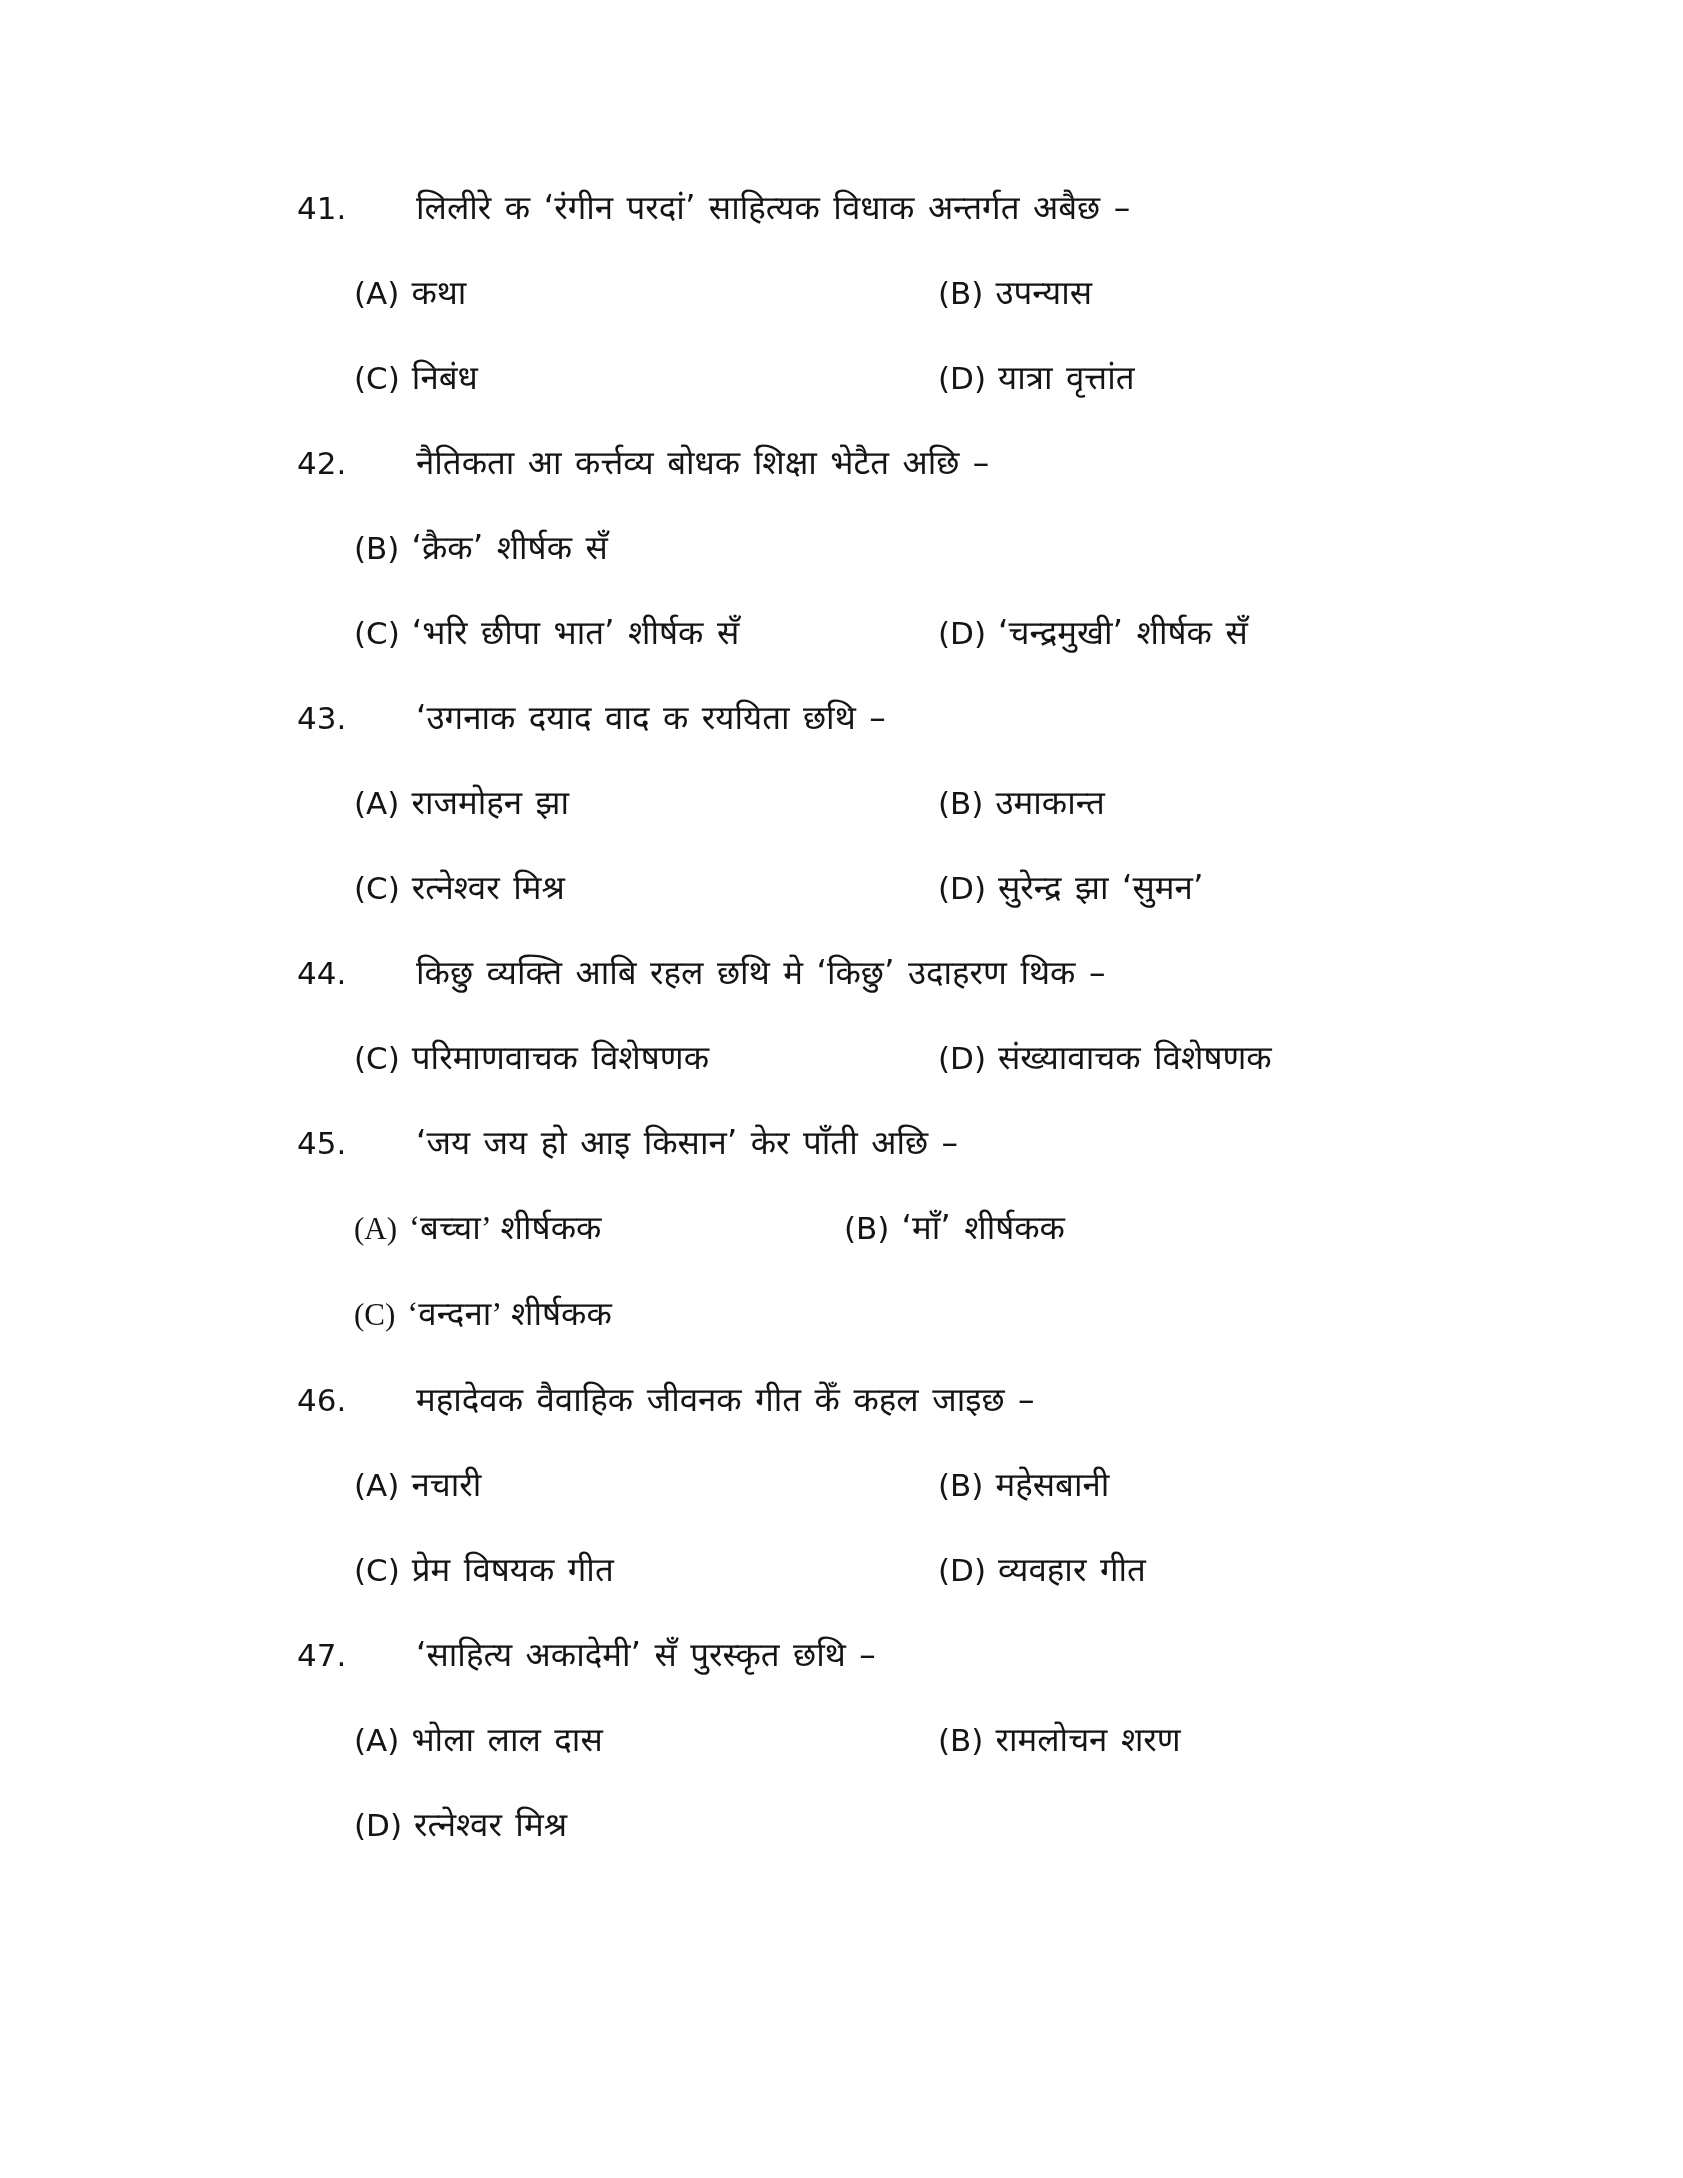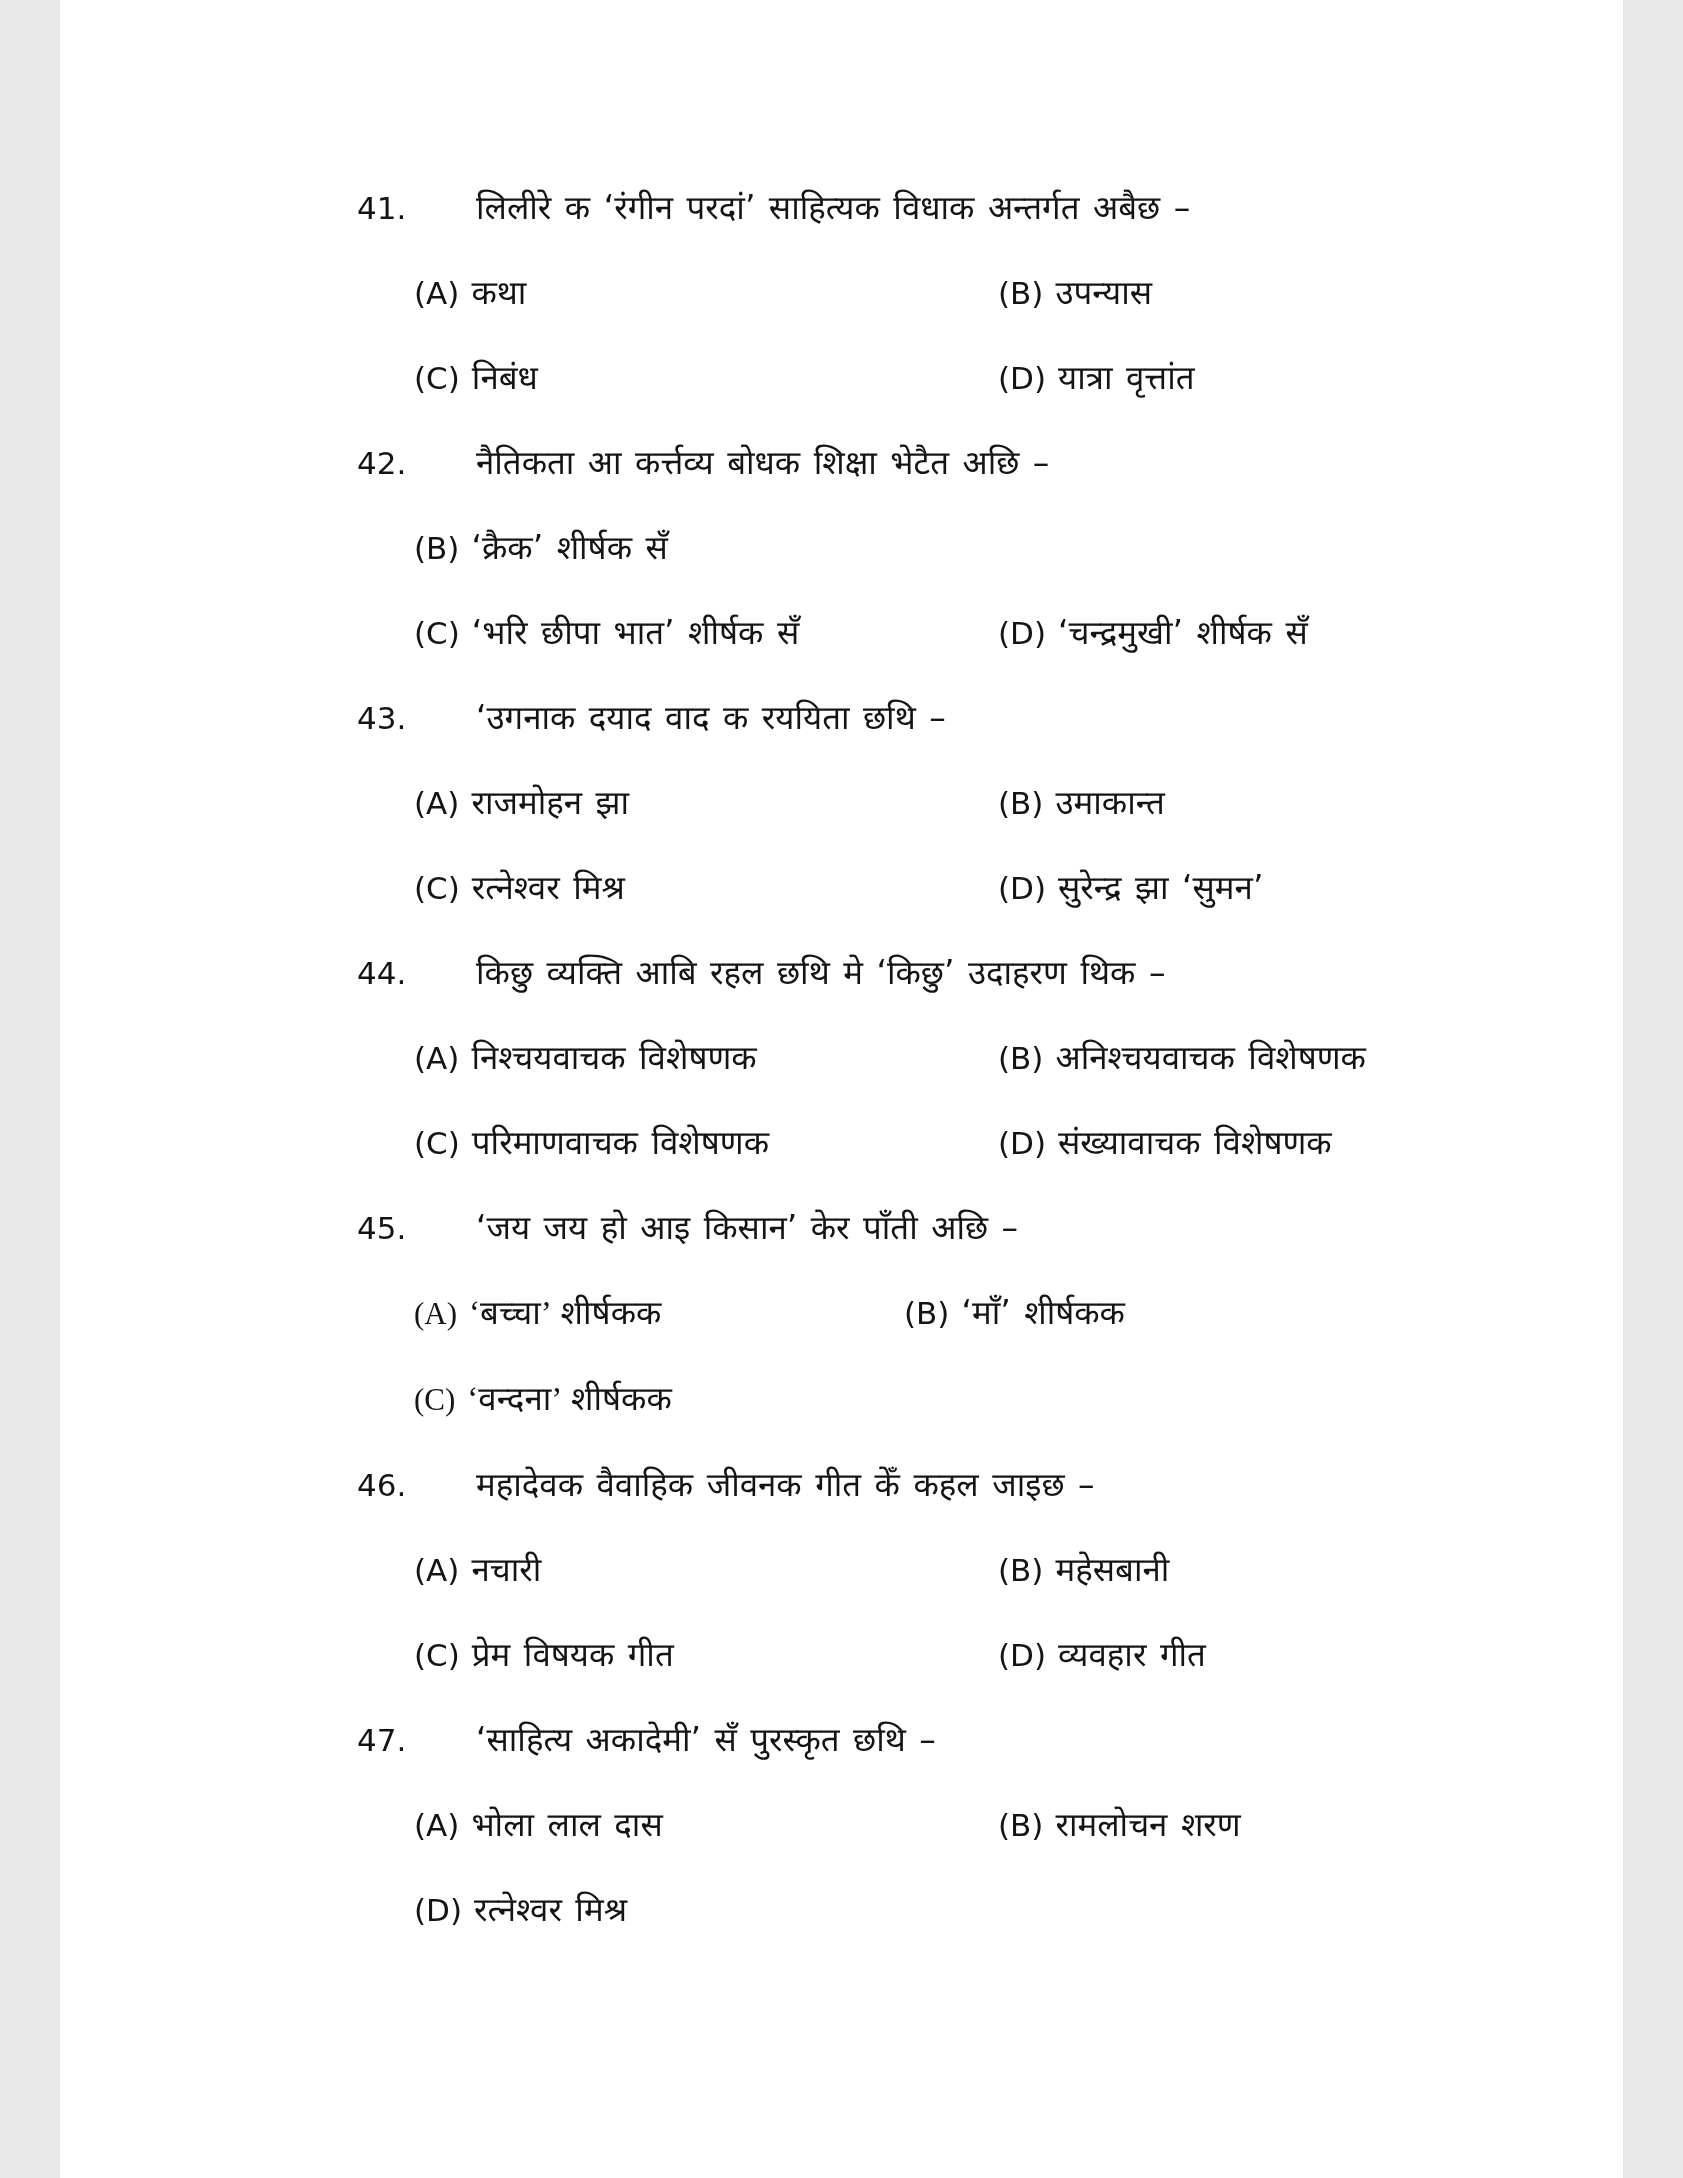--- a/index.html
+++ b/index.html
@@ -2,21 +2,21 @@
 <html lang="mai"><head>
 <meta charset="utf-8">
 <style>
   html, body {
     margin: 0;
     padding: 0;
     background: #e8e8e8;
   }
   .page {
     position: relative;
-    width: 1563px;
+    width: 1683px;
     height: 2178px;
     margin: 0 auto;
     background: #ffffff;
     box-sizing: border-box;
     padding: 188px 168px 0 297px;
     font-family: "DejaVu Sans", sans-serif;
     color: #141414;
     font-size: 33px;
     line-height: 40px;
     word-spacing: 3px;
@@ -125,28 +125,20 @@
     </div>
   </div>
 
   <div class="question">
     <div class="q-row">
       <div class="q-num">44.</div>
       <div class="q-text">किछु व्यक्ति आबि रहल छथि मे ‘किछु’ उदाहरण थिक –</div>
     </div>
     <div class="opt-row">
       <div class="opt">
-        <span class="opt-label">(A)</span><span class="opt-text">निश्चयवाचक विशेषणक</span>
-      </div>
-      <div class="opt">
-        <span class="opt-label">(B)</span><span class="opt-text">अनिश्चयवाचक विशेषणक</span>
-      </div>
-    </div>
-    <div class="opt-row">
-      <div class="opt">
         <span class="opt-label">(C)</span><span class="opt-text">परिमाणवाचक विशेषणक</span>
       </div>
       <div class="opt">
         <span class="opt-label">(D)</span><span class="opt-text">संख्यावाचक विशेषणक</span>
       </div>
     </div>
   </div>
 
   <div class="question">
     <div class="q-row">

